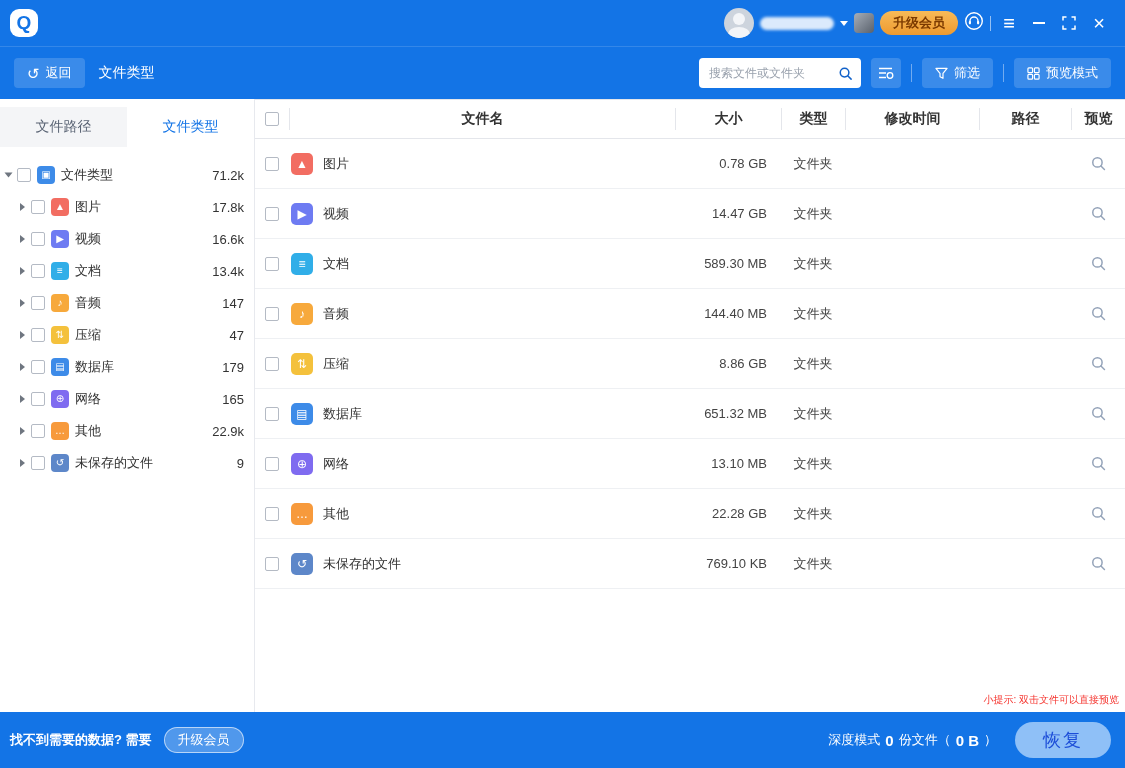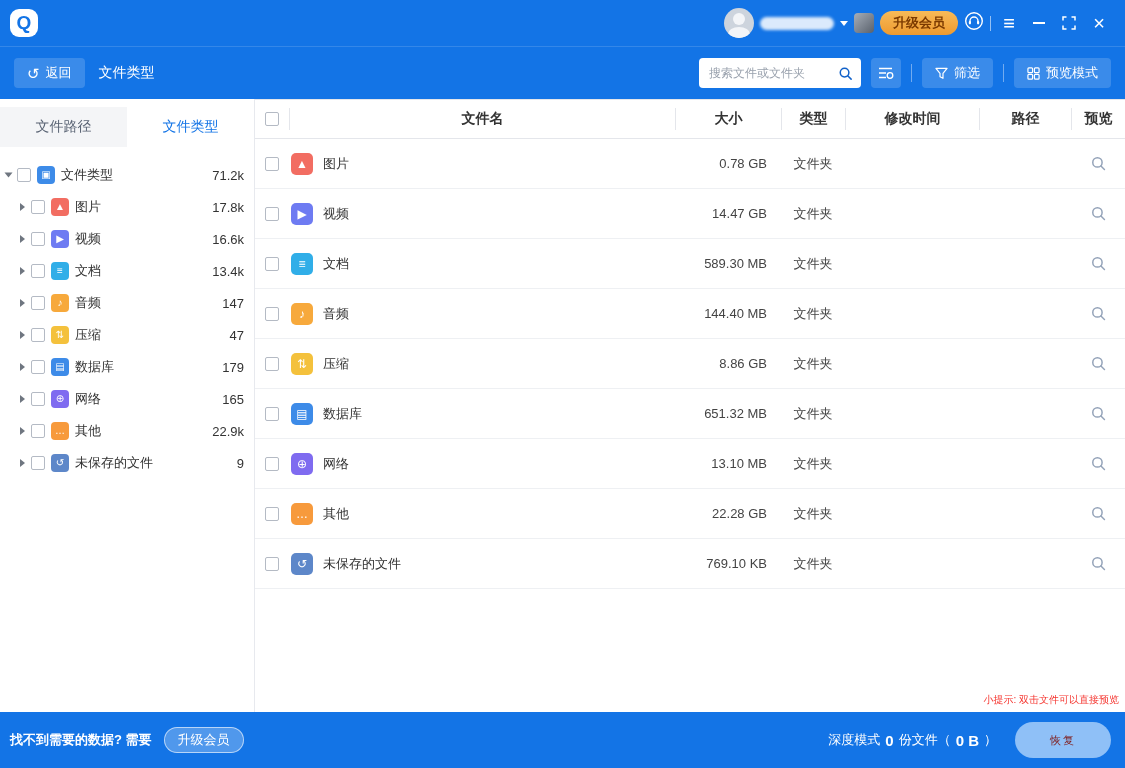--- a/index.html
+++ b/index.html
@@ -91,21 +91,21 @@
   
   .footer { height:56px; flex:0 0 auto; background:var(--primary,#1374E6);
     display:flex; align-items:center; padding:0 14px 0 10px; gap:12px; color:#fff; font-size:13px; }
   .footer-q { font-weight:bold; }
   .deep-btn { height:26px; padding:0 13px; border-radius:13px; cursor:pointer;
     background:rgba(255,255,255,.26); border:1px solid rgba(255,255,255,.6); color:#fff; font-size:13px; }
   .footer-right { margin-left:auto; display:flex; align-items:center; gap:18px; }
   .sel-text { display:flex; align-items:center; gap:5px; }
   .sel-num { font-weight:bold; font-size:15px; }
   .recover-btn { width:96px; height:36px; border:none; border-radius:18px; cursor:pointer;
-    background:var(--recover-blue,#8FC0F7); color:#7f1d1d; font-size:11px; letter-spacing:2px;font-family:Liberation Mono, monospace; }
+    background:var(--recover-blue,#8FC0F7); color:#1d4ed8; font-size:18px; letter-spacing:2px;font-family:Liberation Mono, monospace; }
 </style>
 </head>
 <body>
 
 <div class="app">
 
   <div class="titlebar">
     <div class="logo">Q</div>
     <div class="tb-right">
       <div class="avatar"></div>

